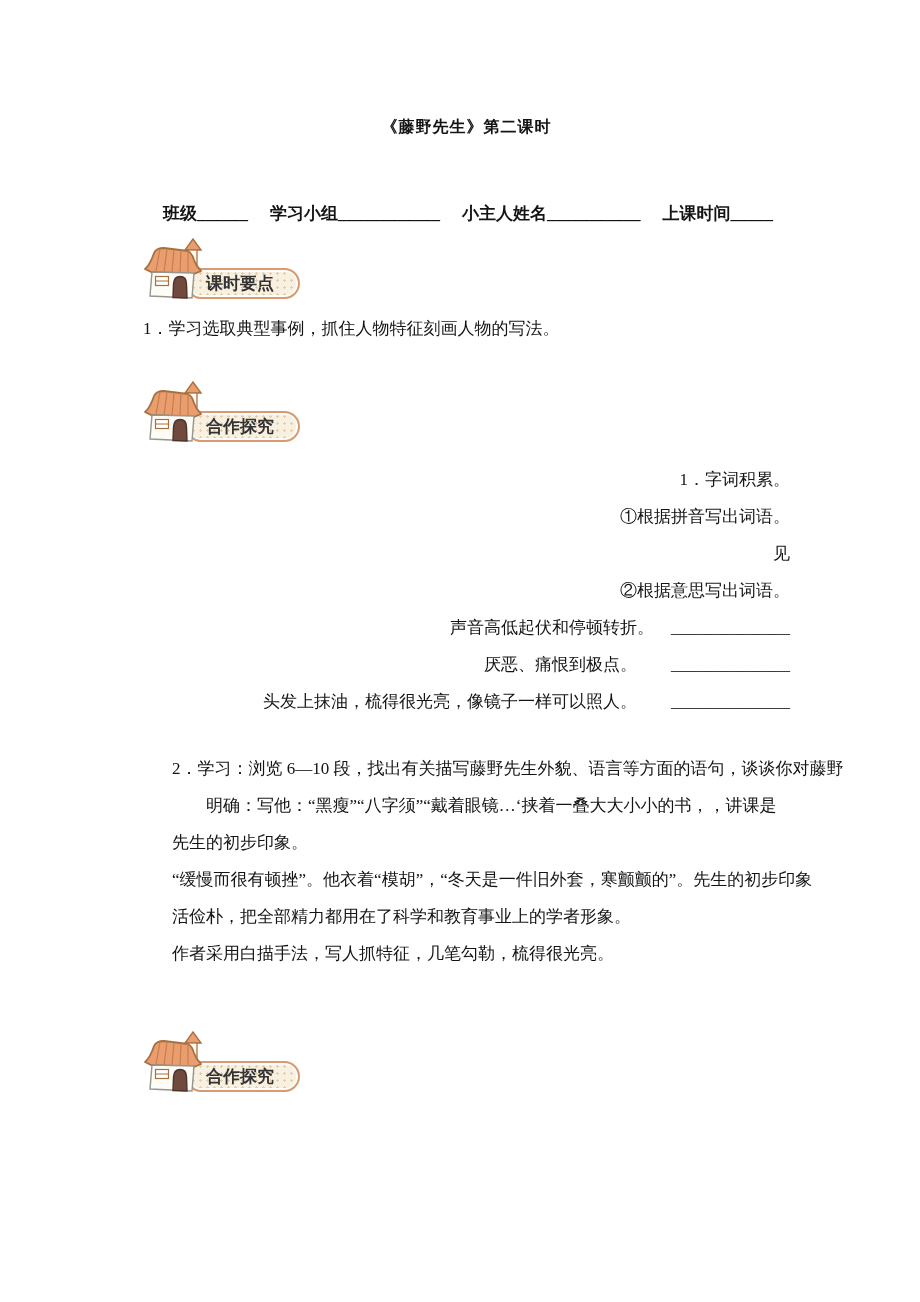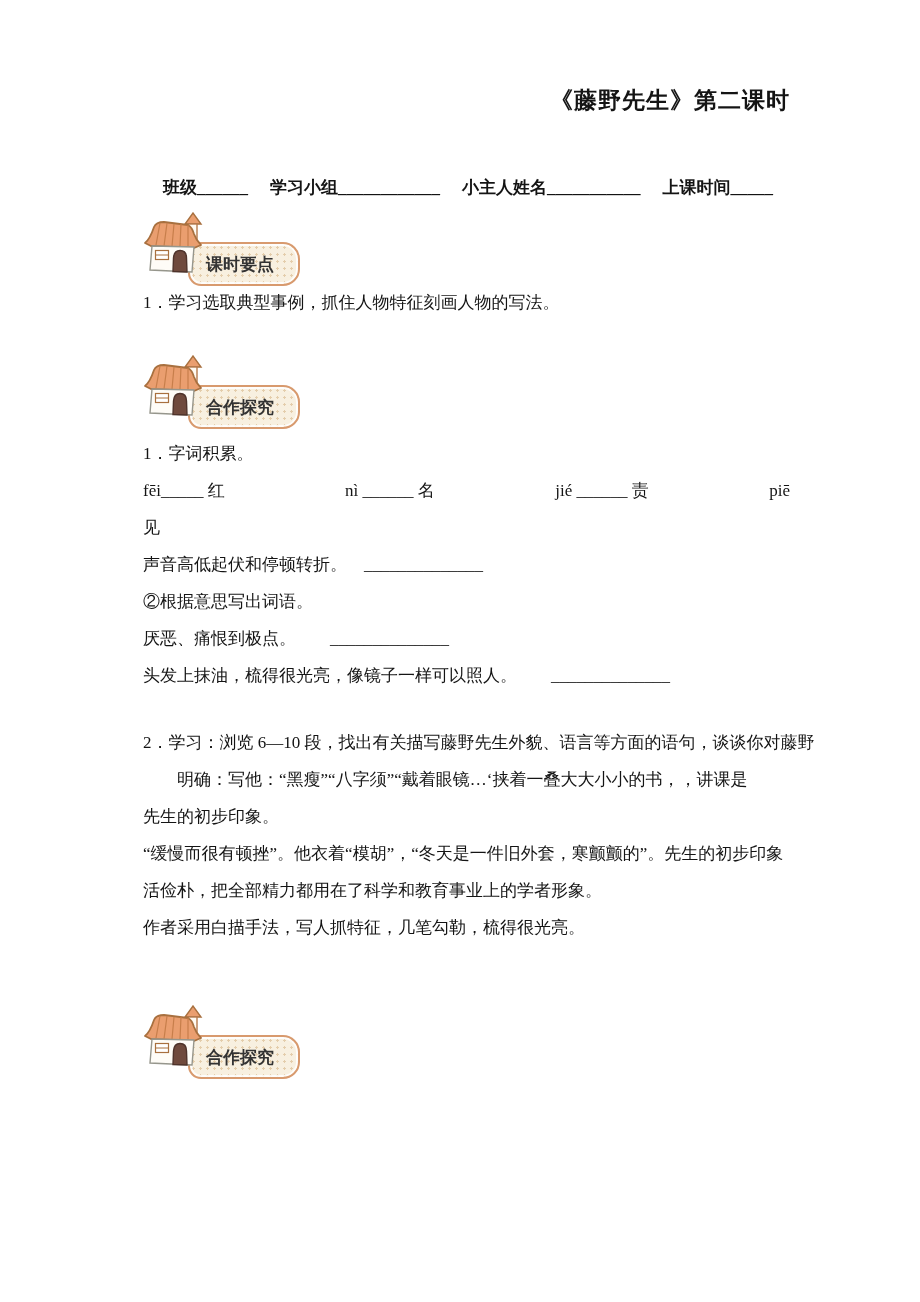--- a/index.html
+++ b/index.html
@@ -8,23 +8,23 @@
     width:920px;
     height:1302px;
     background:#ffffff;
     font-family:"Liberation Serif","DejaVu Serif",serif;
     color:#141414;
     overflow:hidden;
   }
   .content{padding:0 130px 0 143px;}
 
   .title{
-    padding-top:84px;
-    text-align:right;
-    font-size:23px;
+    padding-top:110px;
+    text-align:center;
+    font-size:16px;
     font-weight:bold;
     height:34px;
     line-height:34px;
     letter-spacing:1px;
   }
 
   .header-row{
     margin-top:58px;
     height:24px;
     display:flex;
@@ -39,42 +39,42 @@
 
   .section-header{position:relative;height:62px;}
   .sec1{margin-top:12px;}
   .sec2{margin-top:34px;}
   .sec3{margin-top:59px;}
   .house{position:absolute;left:0;top:0;width:64px;height:62px;z-index:2;display:block;}
   .house svg{width:100%;height:100%;display:block;}
   .badge{
     position:absolute;
     left:45px;top:30px;
-    width:112px;height:44px;
+    width:112px;height:31px;
     box-sizing:border-box;
     border:2px solid #d89a6e;
     border-radius:13px 17px 17px 13px;
     background-color:#f8f0e0;
     background-image:radial-gradient(circle,#e4cdab 1px,rgba(0,0,0,0) 1.3px);
     background-size:7px 7px;
     box-shadow:inset 0 0 0 2px rgba(255,255,255,.85);
     display:flex;align-items:center;
     padding-left:16px;
     z-index:1;
     font-weight:bold;
     font-size:17px;
     color:#333333;
     white-space:nowrap;
   }
 
   .line{height:37px;line-height:37px;font-size:17px;white-space:nowrap;margin:0;}
   .indent{padding-left:34px;}
   .block-a{margin-top:10px;}
-  .block-b{margin-top:18px;}
-  .block-c{margin-top:30px;}
+  .block-b{margin-top:18px;text-align:right;}
+  .block-c{margin-top:30px;margin-left:29px;}
   .pinyin-row{display:flex;justify-content:space-between;}
 </style>
 </head>
 <body>
 
 <div class="page">
   <div class="content">
 
     <div class="title">《藤野先生》第二课时</div>
 
@@ -124,29 +124,24 @@
     <rect x="12.5" y="38.5" width="13" height="9" fill="#ffffff" stroke="#a8703f" stroke-width="1.2"></rect>
     <line x1="12.5" y1="43" x2="25.5" y2="43" stroke="#a8703f" stroke-width="1"></line>
 
     <path d="M30,59.5 L30.5,46 Q31,38.5 37,38.5 Q43.5,38.5 43.5,46 L44,60 Z" fill="#6f4a3d" stroke="#4e332b" stroke-width="1.4"></path>
   </svg>
 </span>
       <span class="badge">合作探究</span>
     </div>
     <div class="block-b">
       <p class="line">1．字词积累。</p>
-      <div class="line pinyin-row">
-        <span>fēi_____ 红</span>
-        <span>nì ______ 名</span>
-        <span>jié ______ 责</span>
-        <span>piē</span>
-      </div>
+      <p class="line">①根据拼音写出词语。</p>
       <p class="line">见</p>
+      <p class="line">②根据意思写出词语。</p>
       <p class="line">声音高低起伏和停顿转折。　______________</p>
-      <p class="line">②根据意思写出词语。</p>
       <p class="line">厌恶、痛恨到极点。　　______________</p>
       <p class="line">头发上抹油，梳得很光亮，像镜子一样可以照人。　　______________</p>
     </div>
     <div class="block-c">
       <p class="line">2．学习：浏览 6—10 段，找出有关描写藤野先生外貌、语言等方面的语句，谈谈你对藤野</p>
       <p class="line indent">明确：写他：“黑瘦”“八字须”“戴着眼镜…‘挟着一叠大大小小的书，，讲课是</p>
       <p class="line">先生的初步印象。</p>
       <p class="line">“缓慢而很有顿挫”。他衣着“模胡”，“冬天是一件旧外套，寒颤颤的”。先生的初步印象</p>
       <p class="line">活俭朴，把全部精力都用在了科学和教育事业上的学者形象。</p>
       <p class="line">作者采用白描手法，写人抓特征，几笔勾勒，梳得很光亮。</p>

